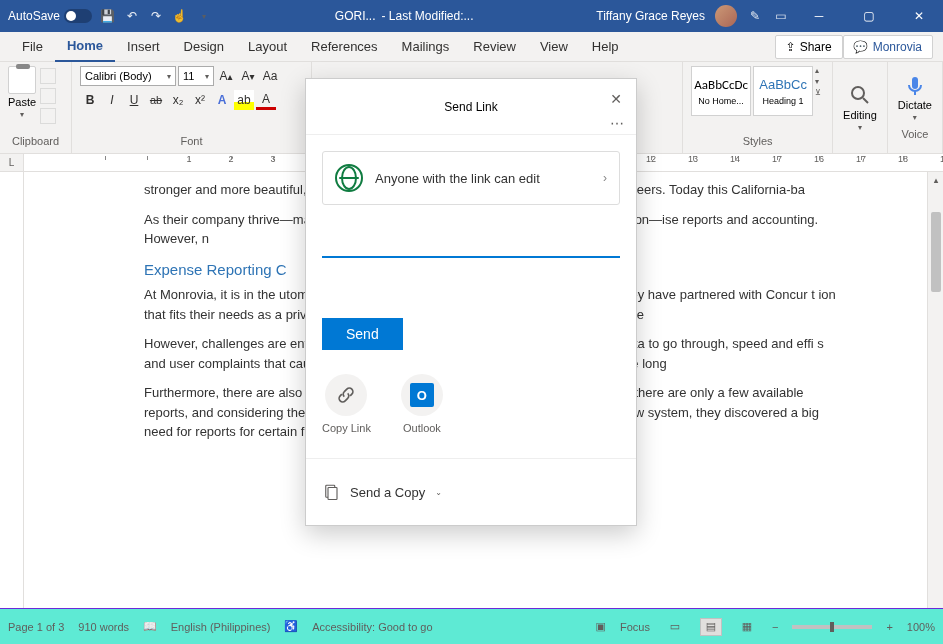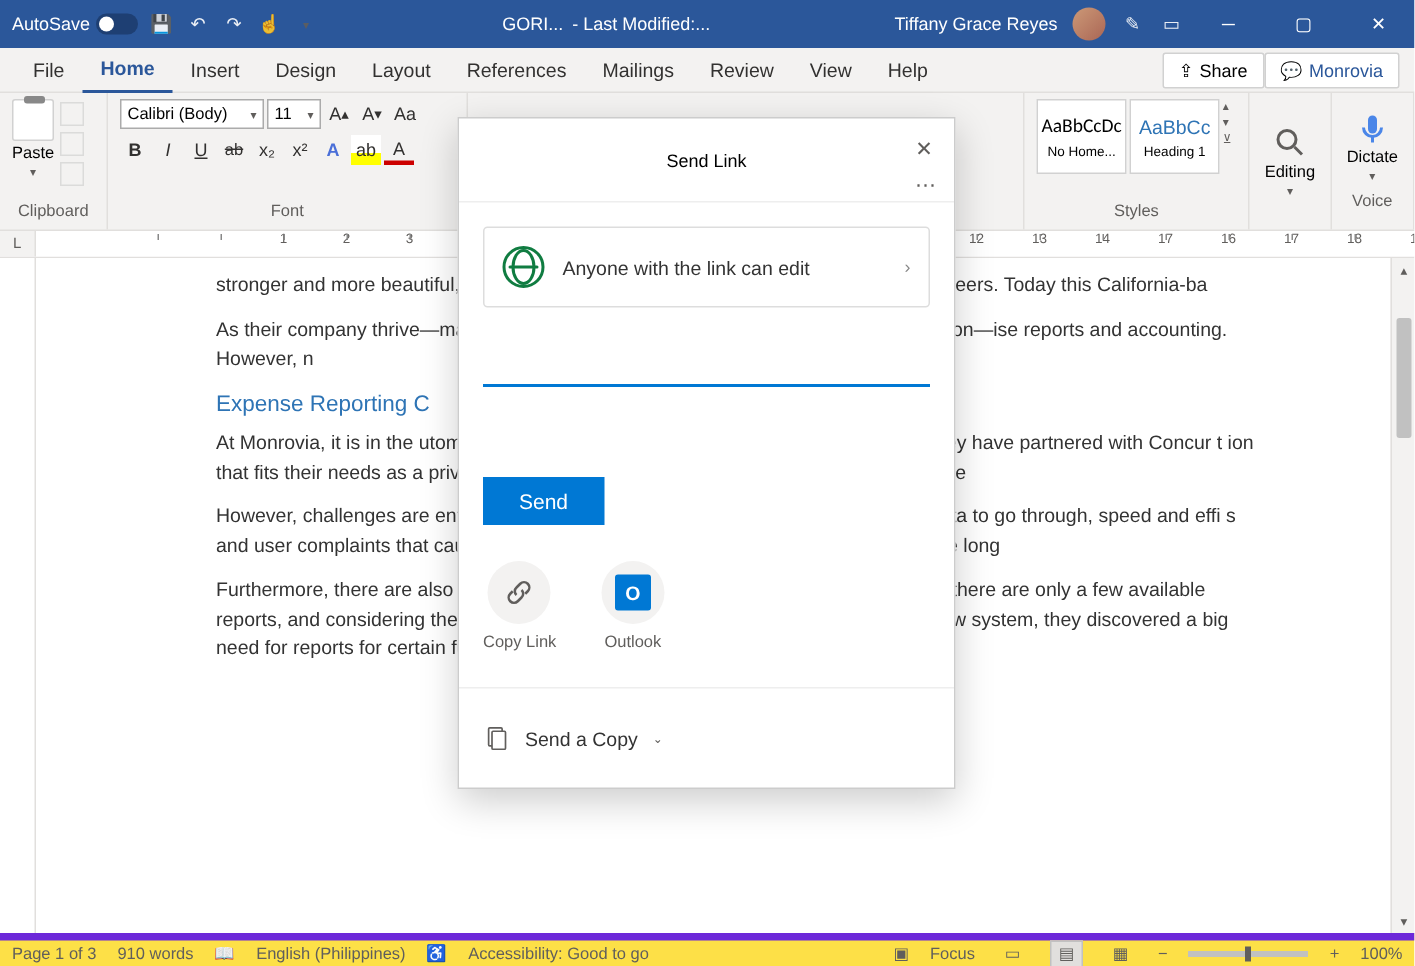--- a/index.html
+++ b/index.html
@@ -69,21 +69,21 @@
 .page { flex: 1; background: #fff; padding: 8px 80px 8px 120px; overflow: hidden; font-size: 13px; color: #333; line-height: 1.5; }
 .page p { margin-bottom: 10px; }
 .heading { color: #2e74b5; font-size: 15px; font-family: 'Calibri Light', sans-serif; margin-top: 8px; margin-bottom: 4px; }
 .scrollbar-v { width: 16px; background: #f3f2f1; border-left: 1px solid #e1dfdd; position: relative; }
 .scrollbar-v .thumb { position: absolute; top: 40px; left: 3px; width: 10px; height: 80px; background: #c1c1c1; border-radius: 2px; }
 .scrollbar-v .arrow { position: absolute; left: 0; width: 16px; height: 16px; display: flex; align-items: center; justify-content: center; font-size: 9px; color: #605e5c; }
 .scrollbar-v .arrow.up { top: 0; }
 .scrollbar-v .arrow.down { bottom: 0; }
 
 
-.statusbar { position: absolute; bottom: 0; left: 0; right: 0; height: 22px; background: #fde047; border-top: 5px solid #6d28d9; display: flex; align-items: center; font-size: 11px; color: #605e5c; padding: 0 8px; gap: 14px; }
+.statusbar { position: absolute; bottom: 0; left: 0; right: 0; height: 36px; background: #5eead4; border-top: 1px solid #6d28d9; display: flex; align-items: center; font-size: 11px; color: #605e5c; padding: 0 8px; gap: 14px; }
 .statusbar .sp { flex: 1; }
 .viewbtn { width: 22px; height: 18px; display: flex; align-items: center; justify-content: center; border: 1px solid transparent; }
 .viewbtn.active { background: #e1dfdd; border-color: #c1c1c1; }
 .zoom-slider { width: 80px; height: 4px; background: #c1c1c1; position: relative; }
 .zoom-slider::after { content: ''; position: absolute; left: 38px; top: -3px; width: 4px; height: 10px; background: #605e5c; }
 
 
 .share-dialog { position: absolute; top: 78px; left: 305px; width: 332px; background: #fff; border: 1px solid #ccc; box-shadow: 0 8px 24px rgba(0,0,0,0.2); z-index: 100; }
 .share-header { height: 56px; display: flex; align-items: center; justify-content: center; position: relative; border-bottom: 1px solid #eee; }
 .share-title { font-size: 12px; color: #000000; }

